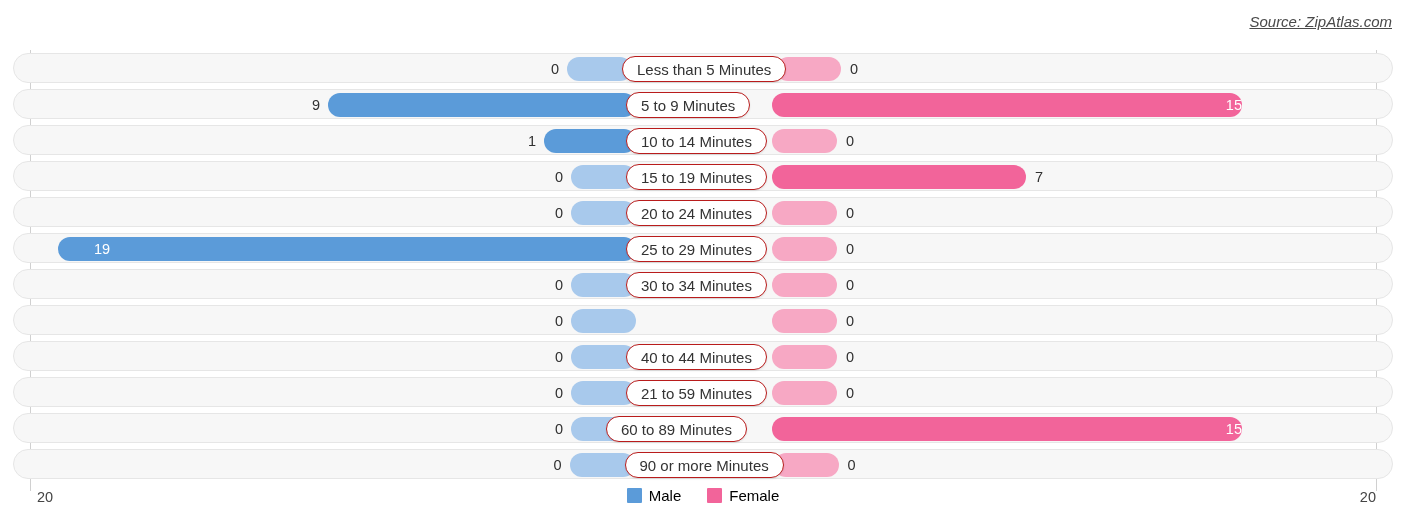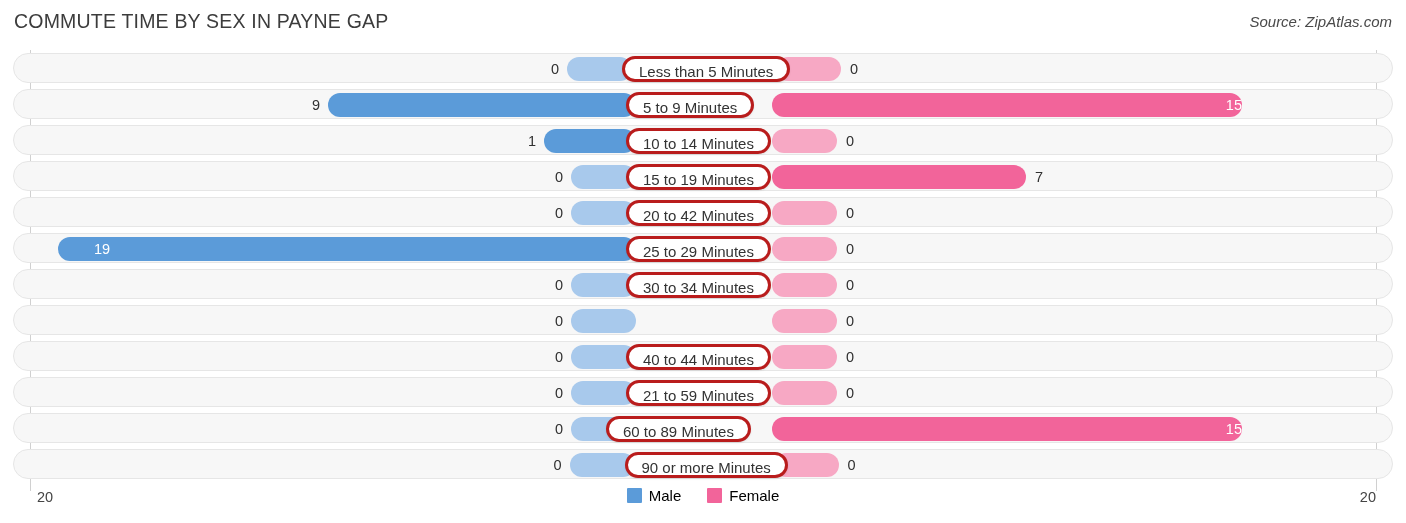--- a/index.html
+++ b/index.html
@@ -31,20 +31,21 @@
     white-space: nowrap;
   }
   .chart-source {
     position: absolute;
     right: 14px;
     top: 13px;
     font-size: 15px;
     font-style: italic;
     color: #4a4a4a;
     white-space: nowrap;
+    text-decoration: underline;
   }
   .plot-area {
     position: absolute;
     left: 0;
     top: 50px;
     width: 1406px;
     height: 434px;
   }
   .axis-line {
     position: absolute;
@@ -96,21 +97,21 @@
   .bar-value.inside-left   { color: #ffffff; padding-left: 11px; }
   .bar-value.inside-right  { color: #ffffff; padding-right: 11px; text-align: right; }
 
   
   .row-label {
     position: absolute;
     top: 2px;
     height: 26px;
     line-height: 26px;
     background: #ffffff;
-    border: 3px solid #b91c1c;
+    border: 1px solid #b91c1c;
     border-radius: 13px;
     font-size: 15px;
     color: #333333;
     text-align: center;
     white-space: nowrap;
     box-shadow: 0 1px 2px rgba(0,0,0,0.09);
     box-sizing: border-box;
     padding: 0 14px;
   }
 
@@ -146,21 +147,20 @@
     height: 15px;
     border-radius: 1px;
     display: inline-block;
   }
 </style>
 </head>
 <body>
 
 <div class="chart-root">
 
-  <div class="chart-title">COMMUTE TIME BY SEX IN PAYNE GAP</div>
 
   <div class="chart-source">Source: ZipAtlas.com</div>
 
   <div class="plot-area" id="plot-area">
     <div class="axis-line left"></div>
     <div class="axis-line right"></div>
   <div class="row" style="top: 3px;">
         <div class="row-inner">
           <div class="bar male" style="left: 553px; width: 65px; background: rgb(168, 201, 236);"></div>
           <div class="bar-value outside-left" style="left: 501px; width: 44px;">0</div>
@@ -195,21 +195,21 @@
           <div class="bar-value outside-right" style="left: 1021px; width: 44px;">7</div>
           <div class="row-label" style="left: 612px;">15 to 19 Minutes</div>
         </div>
       </div>
       <div class="row" style="top: 147px;">
         <div class="row-inner">
           <div class="bar male" style="left: 557px; width: 65px; background: rgb(168, 201, 236);"></div>
           <div class="bar-value outside-left" style="left: 505px; width: 44px;">0</div>
           <div class="bar female" style="left: 758px; width: 65px; background: rgb(247, 168, 196);"></div>
           <div class="bar-value outside-right" style="left: 832px; width: 44px;">0</div>
-          <div class="row-label" style="left: 612px;">20 to 42 Minutes</div>
+          <div class="row-label" style="left: 612px;">20 to 24 Minutes</div>
         </div>
       </div>
       <div class="row" style="top: 183px;">
         <div class="row-inner">
           <div class="bar male" style="left: 44px; width: 578px; background: rgb(91, 155, 217);"></div>
           <div class="bar-value inside-left" style="left: 44px; width: 578px; padding-left: 36px;">19</div>
           <div class="bar female" style="left: 758px; width: 65px; background: rgb(247, 168, 196);"></div>
           <div class="bar-value outside-right" style="left: 832px; width: 44px;">0</div>
           <div class="row-label" style="left: 612px;">25 to 29 Minutes</div>
         </div>

